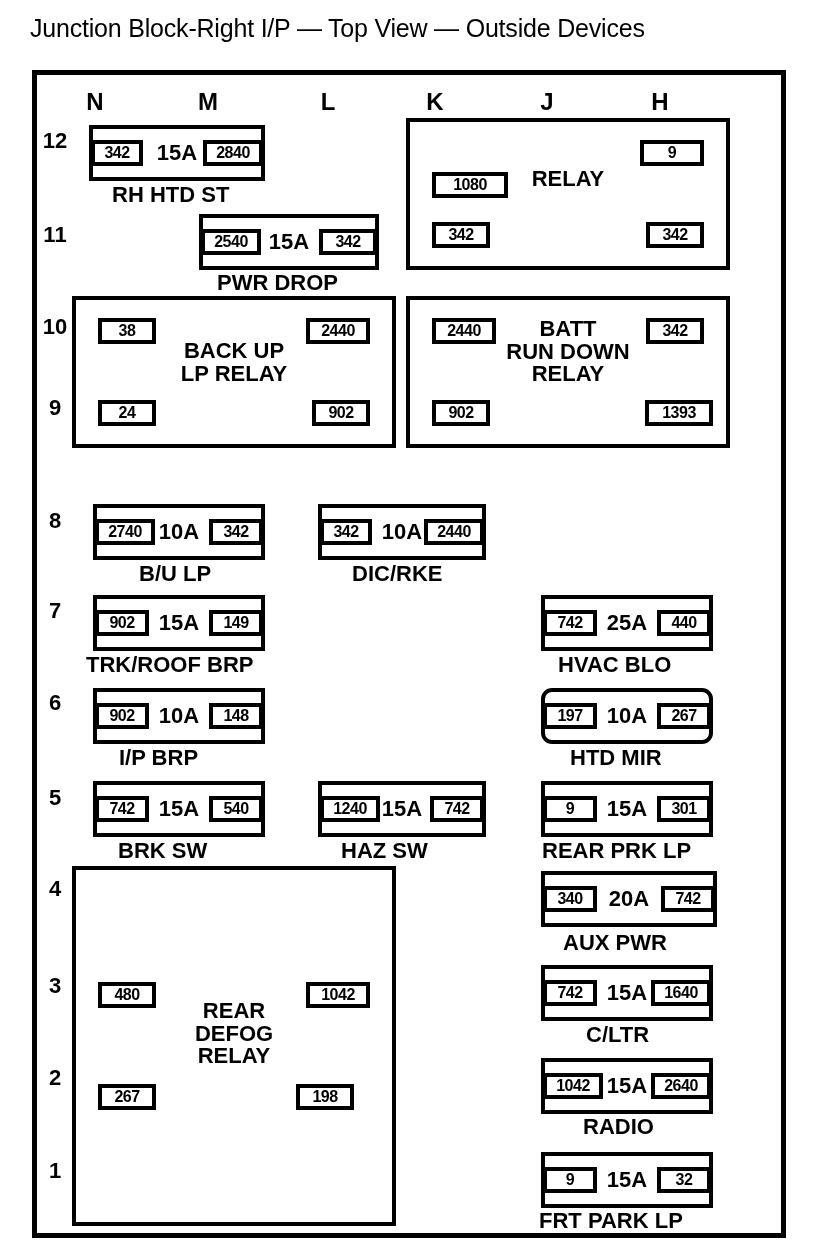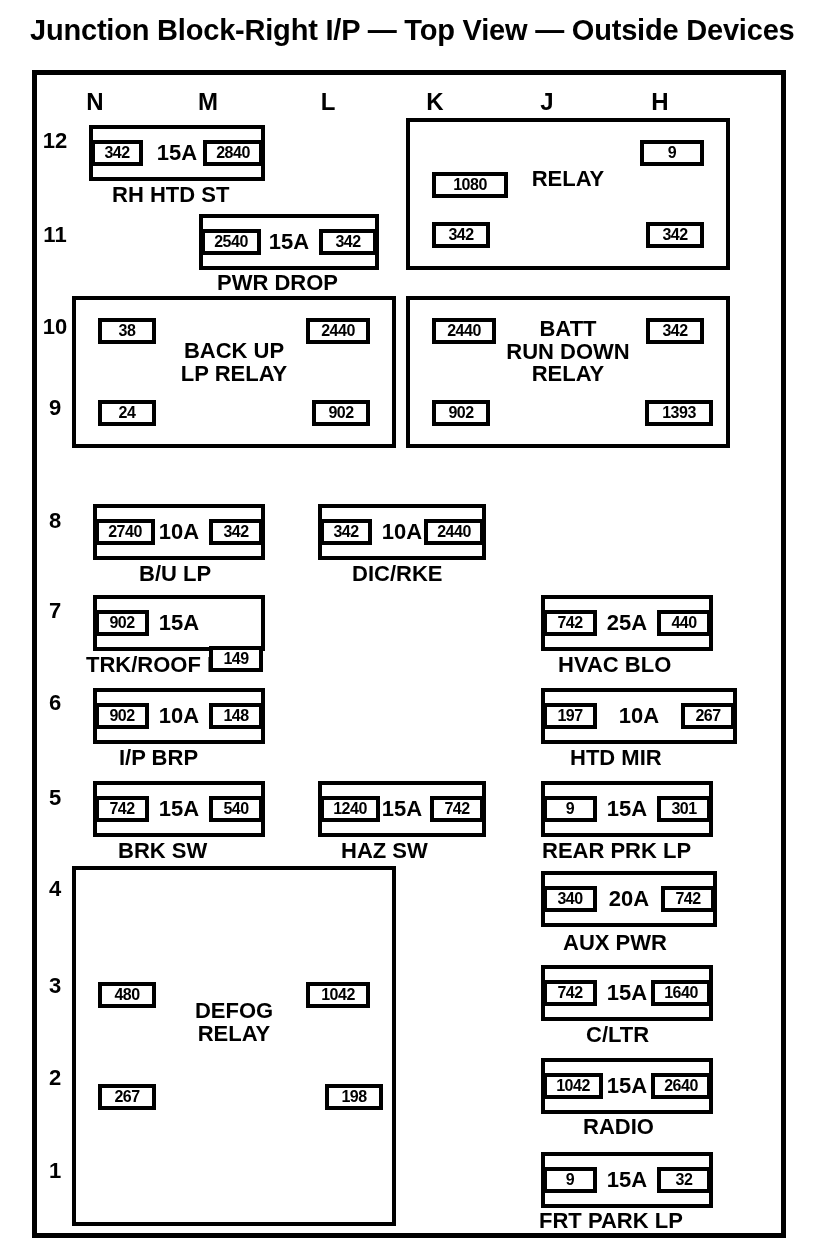--- a/index.html
+++ b/index.html
@@ -1,19 +1,19 @@
 <!DOCTYPE html>
 <html><head>
 <meta charset="utf-8">
 <style>
   html,body{margin:0;padding:0;background:#fff;}
   body{width:816px;height:1258px;position:relative;
        font-family:"Liberation Sans","DejaVu Sans",sans-serif;color:#000;
        -webkit-font-smoothing:none;}
-  #page-title{position:absolute;left:30px;top:14px;font-size:29px;font-weight:bold;
+  #page-title{position:absolute;left:30px;top:14px;font-size:25px;font-weight:normal;
               letter-spacing:-0.2px;white-space:nowrap;}
   #block-frame{position:absolute;left:32px;top:70px;width:754px;height:1168px;
                border:5px solid #000;box-sizing:border-box;background:#fff;}
   .col-head{position:absolute;font-size:24px;font-weight:bold;text-align:center;width:40px;}
   .row-num{position:absolute;font-size:22px;font-weight:bold;text-align:center;width:26px;}
 
   
   .fuse{position:absolute;border:4px solid #000;background:#fff;box-sizing:border-box;
         display:flex;align-items:center;justify-content:center;}
   .fuse .amp{font-size:22px;font-weight:bold;line-height:1;padding:0 3px;z-index:2;}
@@ -79,36 +79,36 @@
 <div class="fuse-label" style="left: 139px; top: 561px;">B/U LP</div>
 <div class="fuse" style="left: 318px; top: 504px; width: 168px; height: 56px;">
     <div class="term l" style="width: 52px;">342</div>
     <div class="amp">10A</div>
     <div class="term r" style="width: 60px;">2440</div>
   </div>
 <div class="fuse-label" style="left: 352px; top: 561px;">DIC/RKE</div>
 <div class="fuse" style="left: 93px; top: 595px; width: 172px; height: 56px;">
     <div class="term l" style="width: 54px;">902</div>
     <div class="amp">15A</div>
-    <div class="term r" style="width: 54px; margin-top: 36px;">149</div>
+    <div class="term r" style="width: 54px;">149</div>
   </div>
 <div class="fuse-label" style="left: 86px; top: 652px;">TRK/ROOF BRP</div>
 <div class="fuse" style="left: 541px; top: 595px; width: 172px; height: 56px;">
     <div class="term l" style="width: 54px;">742</div>
     <div class="amp">25A</div>
     <div class="term r" style="width: 54px;">440</div>
   </div>
 <div class="fuse-label" style="left: 558px; top: 652px;">HVAC BLO</div>
 <div class="fuse" style="left: 93px; top: 688px; width: 172px; height: 56px;">
     <div class="term l" style="width: 54px;">902</div>
     <div class="amp">10A</div>
     <div class="term r" style="width: 54px;">148</div>
   </div>
 <div class="fuse-label" style="left: 119px; top: 745px;">I/P BRP</div>
-<div class="fuse" style="left: 541px; top: 688px; width: 196px; height: 56px;">
+<div class="fuse" style="left: 541px; top: 688px; width: 172px; height: 56px; border-radius: 11px;">
     <div class="term l" style="width: 54px;">197</div>
     <div class="amp">10A</div>
     <div class="term r" style="width: 54px;">267</div>
   </div>
 <div class="fuse-label" style="left: 570px; top: 745px;">HTD MIR</div>
 <div class="fuse" style="left: 93px; top: 781px; width: 172px; height: 56px;">
     <div class="term l" style="width: 54px;">742</div>
     <div class="amp">15A</div>
     <div class="term r" style="width: 54px;">540</div>
   </div>
@@ -174,20 +174,21 @@
       <div>RUN DOWN</div>
       <div>RELAY</div>
     </div>
     <div class="rterm" style="width: 64px; top: 18px; left: 22px;">2440</div>
     <div class="rterm" style="width: 58px; top: 18px; right: 22px;">342</div>
     <div class="rterm" style="width: 58px; bottom: 18px; left: 22px;">902</div>
     <div class="rterm" style="width: 68px; bottom: 18px; right: 13px;">1393</div>
   </div>
 <div class="relay" style="left: 72px; top: 866px; width: 324px; height: 360px;">
     <div class="relay-name" style="top: 130px;">
+      <div>REAR</div>
       <div>DEFOG</div>
       <div>RELAY</div>
     </div>
     <div class="rterm" style="width: 58px; top: 112px; left: 22px;">480</div>
     <div class="rterm" style="width: 64px; top: 112px; right: 22px;">1042</div>
     <div class="rterm" style="width: 58px; bottom: 112px; left: 22px;">267</div>
-    <div class="rterm" style="width: 58px; bottom: 112px; right: 9px;">198</div>
+    <div class="rterm" style="width: 58px; bottom: 112px; right: 38px;">198</div>
   </div>
 
 </body></html>

